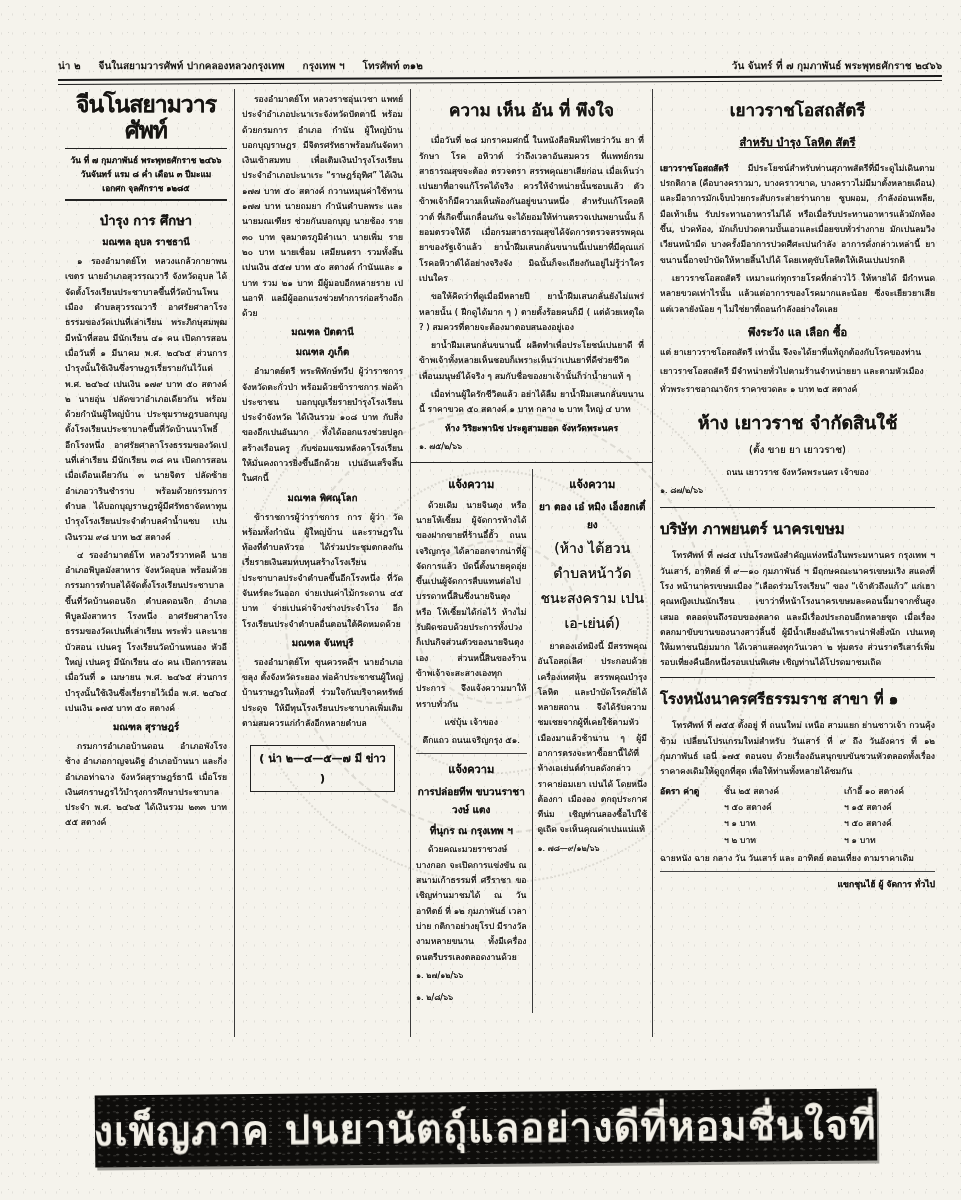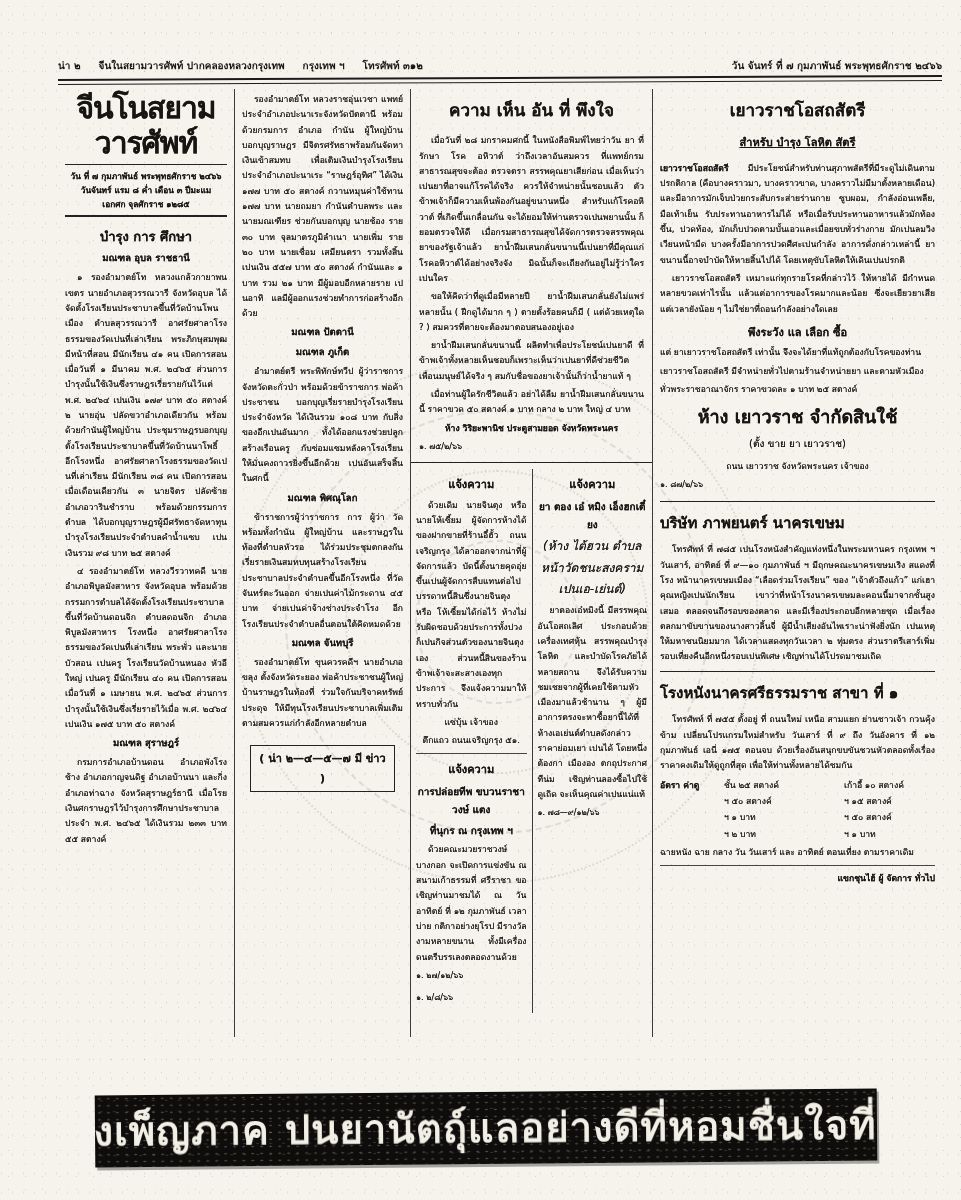--- a/index.html
+++ b/index.html
@@ -18,38 +18,38 @@
   .tophdr{display:flex;align-items:baseline;font-size:10px;font-weight:bold;gap:18px;filter:blur(.2px);}
   .tophdr .sp{flex:1;}
   .dbl-rule{border-top:2px solid #1b1b1b;border-bottom:1px solid #1b1b1b;height:3px;margin:4px 0 0 0;transform:rotate(-.25deg);}
   
   .cols{display:grid;grid-template-columns:176px 176px 242px 1fr;margin-top:6px;height:948px;}
   .col{overflow:hidden;padding:0 7px;font-size:8.6px;line-height:1.78;text-align:justify;
        text-shadow:0 0 .45px rgba(10,10,10,.75);}
   .col + .col{border-left:1px solid #3a3a3a;}
   p{margin:3px 0;}
   .indent{text-indent:12px;}
-  .mast{font-size:30px;font-weight:bold;text-align:center;line-height:1.15;margin:2px 0 4px;letter-spacing:-1px;filter:blur(.25px);}
+  .mast{font-size:23px;font-weight:bold;text-align:center;line-height:1.15;margin:2px 0 4px;letter-spacing:-1px;filter:blur(.25px);}
   .datebox{border-top:1.5px solid #222;border-bottom:2px solid #222;text-align:center;font-size:8.3px;line-height:1.7;padding:4px 0;margin-bottom:6px;font-weight:bold;}
   .sec-title{font-size:13px;font-weight:bold;text-align:center;margin:8px 0 2px;filter:blur(.15px);}
   .sec-sub{font-size:9.5px;font-weight:bold;text-align:center;margin:0 0 3px;}
   .headline-lg{font-size:17px;font-weight:bold;text-align:center;margin:6px 0 8px;filter:blur(.2px);}
   .headline-md{font-size:15px;font-weight:bold;margin:8px 0 6px;filter:blur(.2px);}
   .underlined{text-decoration:underline;}
   .center{text-align:center;}
   .right{text-align:right;}
   .small-ref{font-size:8px;margin:4px 0 8px;}
   .h-rule{border-top:1.5px solid #222;margin:6px 0;}
   .h-rule-thin{border-top:1px solid #444;margin:5px 0;}
   .subcols{display:grid;grid-template-columns:1fr 1fr;}
   .subcol{padding:0 5px;}
   .subcol + .subcol{border-left:1px solid #3a3a3a;}
   .ann-head{font-size:11px;font-weight:bold;text-align:center;margin:6px 0 3px;}
   .ann-title{font-size:10px;font-weight:bold;text-align:center;margin:3px 0;}
-  .firm-big{font-size:18px;font-weight:bold;text-align:center;margin:4px 0 2px;filter:blur(.2px);}
+  .firm-big{font-size:18px;font-weight:bold;text-align:center;margin:10px 0 2px;filter:blur(.2px);}
   .firm-sub{font-size:10px;text-align:center;margin:0 0 6px;}
   .news-box{border:1.5px solid #222;text-align:center;font-size:11px;font-weight:bold;padding:3px 4px;margin:14px 8px 0;}
   .rate-row{display:flex;gap:12px;font-size:8.6px;line-height:1.9;}
   .rate-row .lab{width:52px;font-weight:bold;}
   .rate-row .a{width:108px;}
   .price-lines{padding-left:8px;}
   
   .ring{position:absolute;border-radius:50%;border:2px dotted rgba(70,65,55,.35);opacity:.38;pointer-events:none;}
   .r1{left:235px;top:360px;width:520px;height:520px;}
   .r2{left:285px;top:410px;width:420px;height:420px;border-style:dashed;}
@@ -138,21 +138,21 @@
             <div class="ann-head">แจ้งความ</div>
             <div class="ann-title">การปล่อยทีพ ขบวนราชาวงษ์ แตง</div>
             <div class="ann-title">ที่นุกร ณ กรุงเทพ ฯ</div>
             <p class="indent">ด้วยคณะมวยราชวงษ์บางกอก จะเปิดการแข่งขัน ณ สนามเก้าธรรมที่ ศรีราชา ขอเชิญท่านมาชมได้ ณ วันอาทิตย์ ที่ ๑๒ กุมภาพันธ์ เวลาบ่าย กติกาอย่างยุโรป มีรางวัลงามหลายขนาน ทั้งมีเครื่องดนตรีบรรเลงตลอดงานด้วย</p>
             <p class="small-ref">๑.  ๒๗/๑๒/๖๖</p>
             <p class="small-ref">๑.  ๒/๘/๖๖</p>
           </div>
           <div class="subcol">
             <div class="ann-head">แจ้งความ</div>
             <div class="ann-title">ยา ตอง เอ๋ หมิง เอ็งฮกเตี๋ยง</div>
-            <p class="center" style="font-size:12px;font-style:italic;">(ห้าง ไต้ฮวน ตำบลหน้าวัดชนะสงคราม เปนเอ-เย่นต์)</p>
+            <p class="center" style="font-size:14px;">(ห้าง ไต้ฮวน ตำบลหน้าวัดชนะสงคราม เปนเอ-เย่นต์)</p>
             <p class="indent">ยาตองเอ๋หมิงนี้ มีสรรพคุณอันโอสถเลิศ ประกอบด้วยเครื่องเทศหุ้น สรรพคุณบำรุงโลหิต และบำบัดโรคภัยได้หลายสถาน จึงได้รับความชมเชยจากผู้ที่เคยใช้ตามหัวเมืองมาแล้วช้านาน ๆ ผู้มีอาการตรงจะหาซื้อยานี้ได้ที่ห้างเอเย่นต์ตำบลดังกล่าว ราคาย่อมเยา เปนได้ โดยหนึ่ง ต้องกา เมืององ ตกถุประกาศทีน่ม เชิญท่านลองซื้อไปใช้ดูเถิด จะเห็นคุณค่าเปนแน่แท้</p>
             <p class="small-ref">๑.  ๗๘—๙/๑๒/๖๖</p>
           </div>
         </div>
       </div>
 
       <div class="col">
         <div class="headline-lg">เยาวราชโอสถสัตรี</div>
         <div class="center underlined" style="font-size:11px;font-weight:bold;margin:2px 0 8px;">สำหรับ บำรุง โลหิต สัตรี</div>
         <p><b>เยาวราชโอสถสัตรี</b> <span>มีประโยชน์สำหรับท่านสุภาพสัตรีที่มีระดูไม่เดินตามปรกติกาล (คือบางคราวมา, บางคราวขาด, บางคราวไม่มีมาตั้งหลายเดือน) และมีอาการมักเจ็บป่วยกระสับกระส่ายร่านกาย ซูบผอม, กำลังอ่อนเพลีย, มือเท้าเย็น รับประทานอาหารไม่ได้ หรือเมื่อรับประทานอาหารแล้วมักท้องขึ้น, ปวดท้อง, มักเก็บปวดตามบั้นเอวและเมื่อยขบทั่วร่างกาย มักเปนลมวิงเวียนหน้ามืด บางครั้งมีอาการปวดศีศะเปนกำลัง อาการดั่งกล่าวเหล่านี้ ยาขนานนี้อาจบำบัดให้หายสิ้นไปได้ โดยเหตุขับโลหิตให้เดินเปนปรกติ</span></p>

